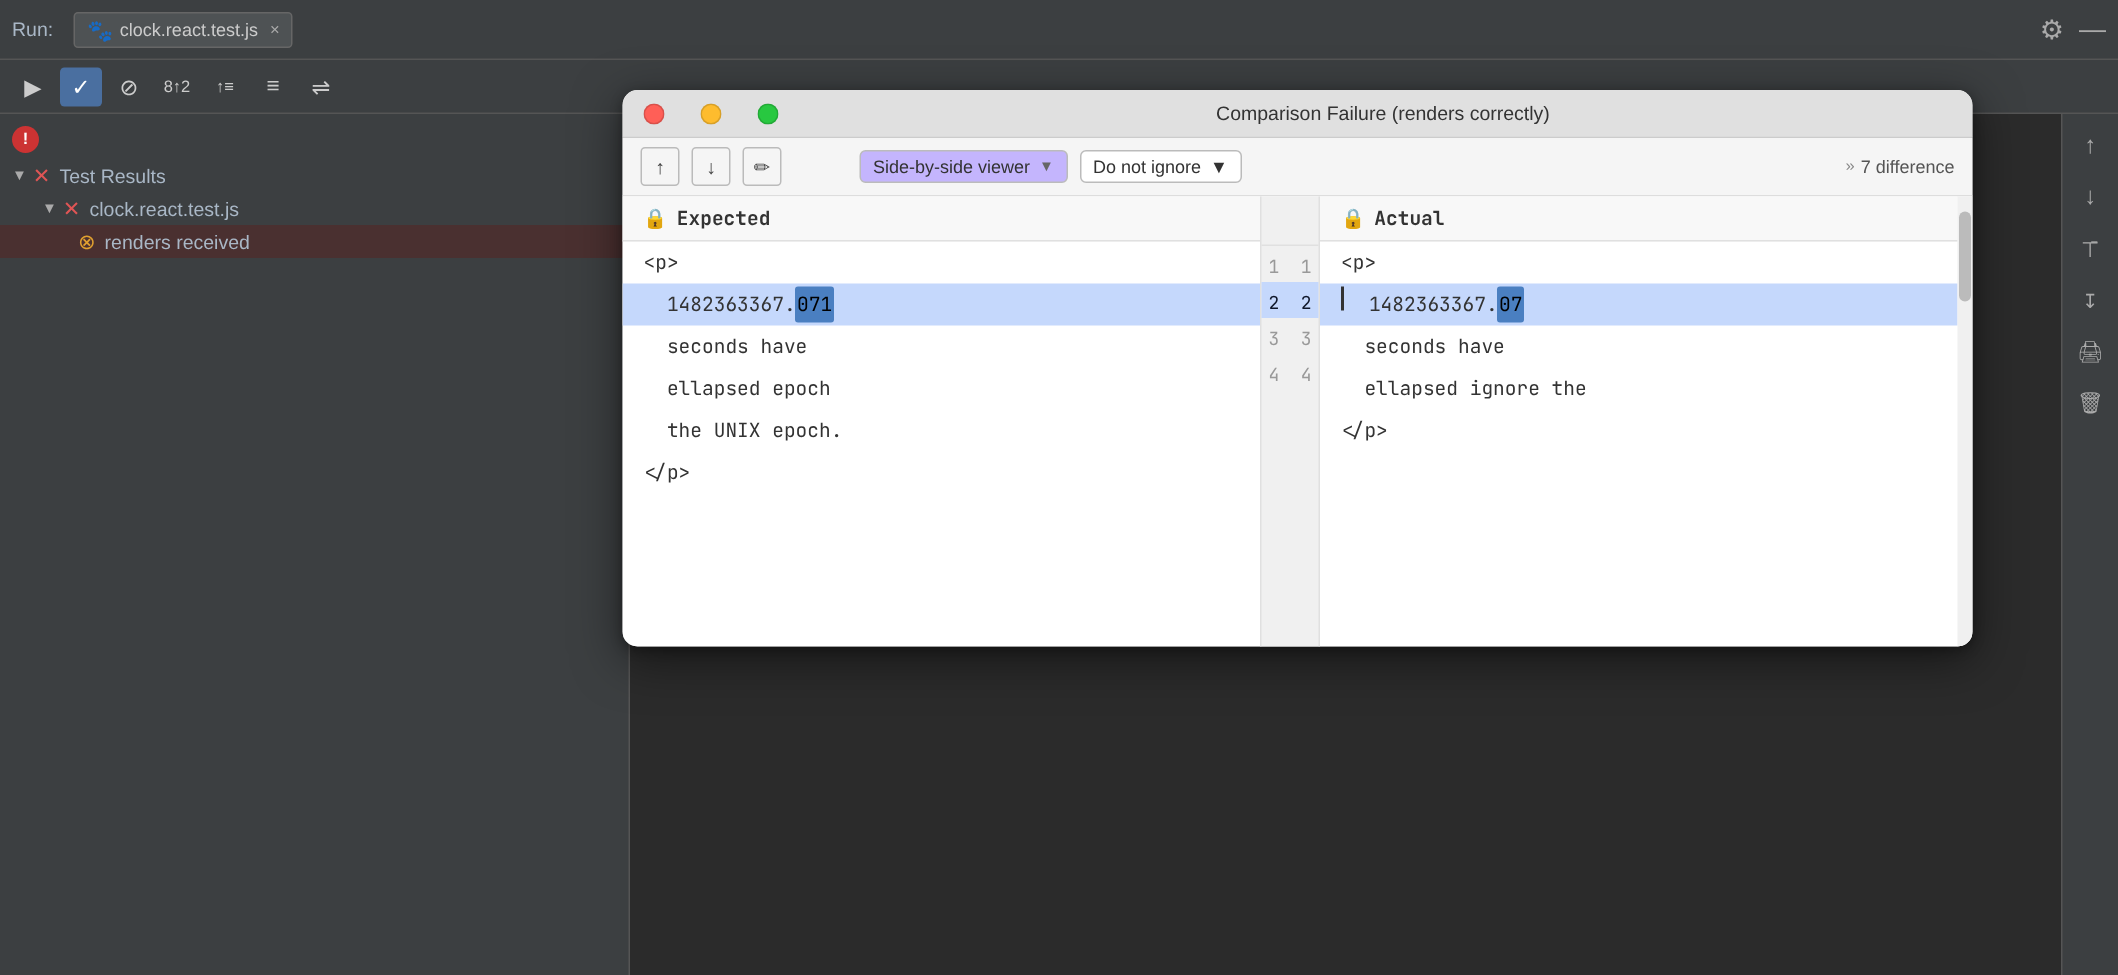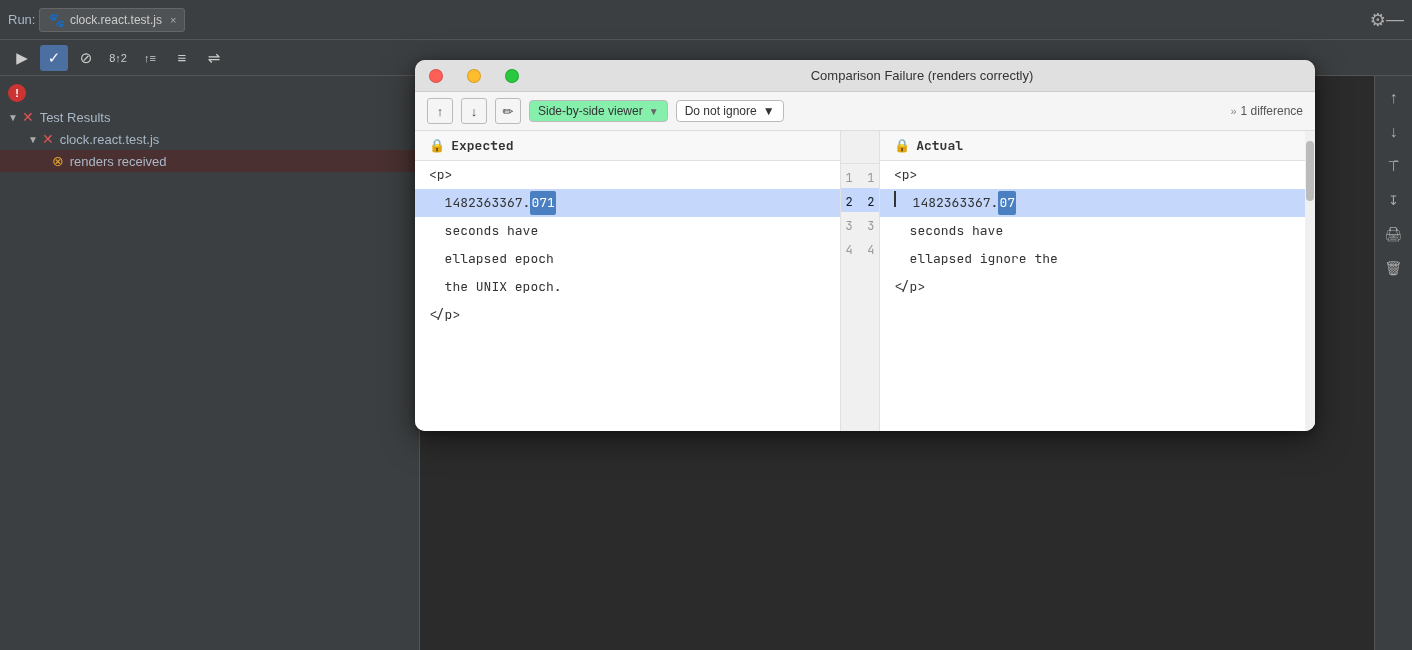--- a/index.html
+++ b/index.html
@@ -21,21 +21,21 @@
       flex-direction: column;
     }
 
     
     .toolbar {
       display: flex;
       align-items: center;
       background: #3c3f41;
       border-bottom: 1px solid #555;
       padding: 4px 8px;
-      gap: 0;
+      gap: 10px;
       height: 40px;
     }
     .toolbar-label {
       color: #a9b7c6;
       font-size: 13px;
       margin-right: 4px;
     }
     .tab-item {
       display: flex;
       align-items: center;
@@ -270,28 +270,29 @@
       font-size: 13px;
       display: flex;
       align-items: center;
       justify-content: center;
       color: #444;
     }
 
     .viewer-select {
       display: flex;
       align-items: center;
-      background: #86efac;
+      background: #c4b5fd;
       border: 1px solid #bbb;
       border-radius: 4px;
       padding: 3px 8px;
       font-size: 12px;
       color: #333;
       cursor: pointer;
       gap: 6px;
+      margin-left: 44px;
     }
     .viewer-select .dropdown-arrow { font-size: 10px; color: #666; }
 
     .ignore-select {
       display: flex;
       align-items: center;
       background: white;
       border: 1px solid #bbb;
       border-radius: 4px;
       padding: 3px 8px;
@@ -404,21 +405,21 @@
       width: 8px;
       height: 60px;
       background: #bbb;
       border-radius: 4px;
       margin-top: 10px;
     }
 
     
     .hl-blue {
       background: #4a7fc1;
-      color: #ffffff;
+      color: #000000;
       border-radius: 2px;
       padding: 0 1px;
     }
   </style>
 </head>
 <body>
 
 <div class="ide-panel">
 
   <div class="toolbar">
@@ -511,21 +512,21 @@
         <span class="dropdown-arrow">▼</span>
       </div>
 
       <div class="ignore-select">
         <span>Do not ignore</span>
         <span class="dropdown-arrow">▼</span>
       </div>
 
       <div class="diff-count">
         <span class="diff-arrows">»</span>
-        <span>1 difference</span>
+        <span>7 difference</span>
       </div>
     </div>
 
     <div class="diff-container">
 
       <div class="diff-pane">
         <div class="diff-pane-header">
           <span class="lock-icon">🔒</span>
           <span>Expected</span>
         </div>

